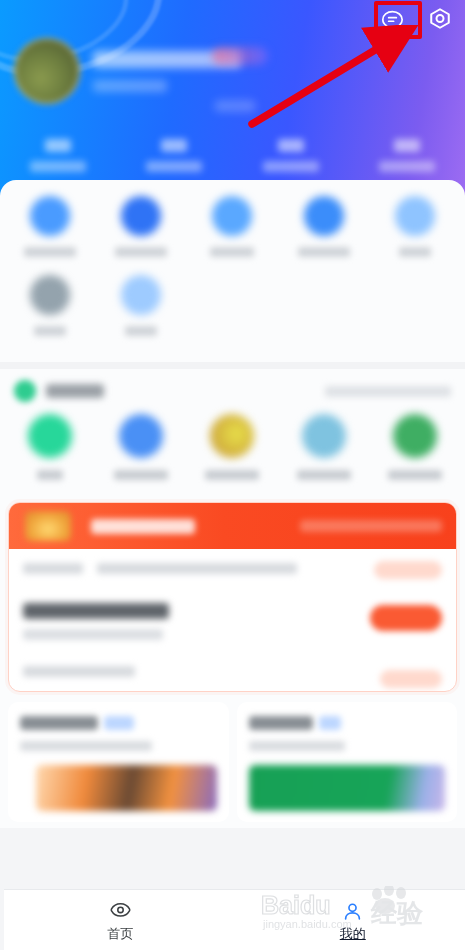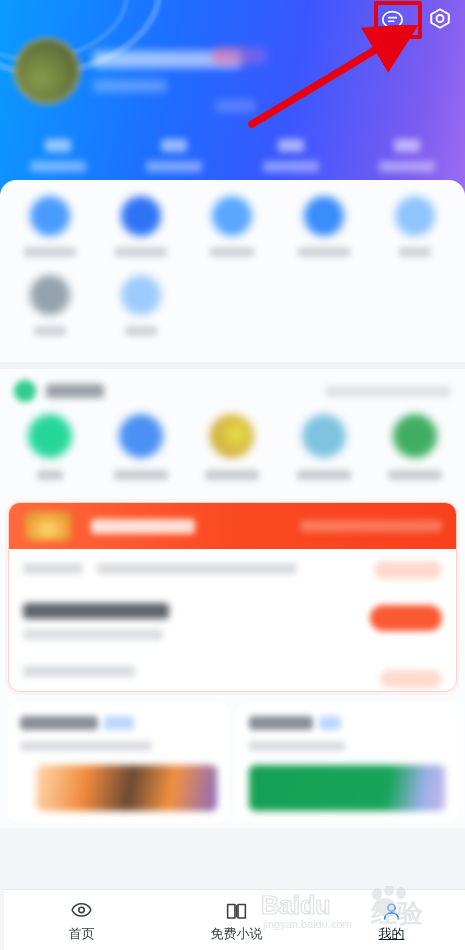--- a/index.html
+++ b/index.html
@@ -331,28 +331,20 @@
   <div class="navbar">
 
     <div class="nav">
       <svg width="25" height="25" viewBox="0 0 24 24">
         <path d="M12 4.6c4 0 7.3 2.6 8.6 4.9 0.4.7.4 1.3 0 2-1.3 2.3-4.6 4.9-8.6 4.9s-7.3-2.6-8.6-4.9c-.4-.7-.4-1.3 0-2C4.7 7.2 8 4.6 12 4.6z" fill="none" stroke="#3c4043" stroke-width="1.5" stroke-linejoin="round"></path>
         <circle cx="12" cy="10.5" r="2.6" fill="none" stroke="#3c4043" stroke-width="1.5"></circle>
       </svg>
       <span class="nlab">首页</span>
     </div>
 
-    <div class="nav">
-      <svg width="25" height="25" viewBox="0 0 24 24">
-        <path d="M3.5 5.2h7v13h-7z" fill="none" stroke="#3c4043" stroke-width="1.5" stroke-linejoin="round"></path>
-        <path d="M13.5 5.2h7v13h-7z" fill="none" stroke="#3c4043" stroke-width="1.5" stroke-linejoin="round"></path>
-        <path d="M12 6.6v10.4" stroke="#3c4043" stroke-width="1.5" stroke-linecap="round"></path>
-      </svg>
-      <span class="nlab">免费小说</span>
-    </div>
 
 
 
     <div class="nav active">
       <svg width="25" height="25" viewBox="0 0 24 24">
         <circle cx="12" cy="8.4" r="3.4" fill="none" stroke="#2a7fff" stroke-width="1.6"></circle>
         <path d="M5.4 19c0-3.5 3-5.7 6.6-5.7s6.6 2.2 6.6 5.7" fill="none" stroke="#2a7fff" stroke-width="1.6" stroke-linecap="round"></path>
       </svg>
       <span class="nlab">我的</span>
     </div>

